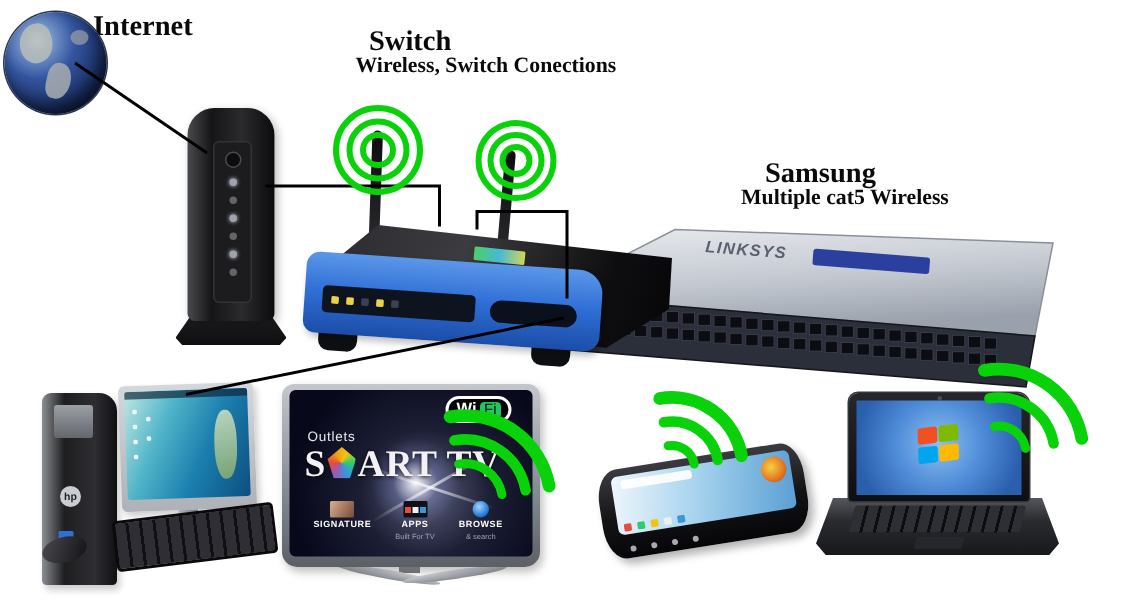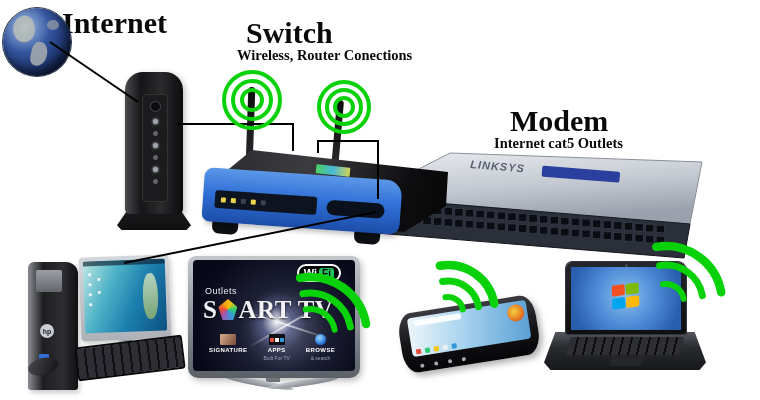--- a/index.html
+++ b/index.html
@@ -1,20 +1,20 @@
 <!DOCTYPE html>
 <html style="--wifi-green: #0ad20a; --line-color: #000000; --router-blue: #2f6fd6; --label-text: #0a0a0a; --win-red: #f25022; --win-green: #7fba00; --win-blue: #00a4ef; --win-yellow: #ffb900;"><head>
 <meta charset="utf-8">
 <style>
   html,body{margin:0;padding:0;background:#fff;}
   #canvas{position:relative;width:760px;height:400px;background:#fff;overflow:hidden;
           font-family:"Liberation Serif", serif;}
   .abs{position:absolute;}
   
-  .dev-label{font-weight:bold;color:var(--label-text,#0a0a0a);font-size:30px;line-height:1;}
+  .dev-label{font-weight:bold;color:var(--label-text,#0a0a0a);font-size:19px;line-height:1;}
   .dev-sub{font-weight:bold;color:var(--label-text,#0a0a0a);font-size:14.5px;line-height:1.1;}
   
   #overlay{position:absolute;left:0;top:0;z-index:10;pointer-events:none;}
   .conn{stroke:var(--line-color,#000);stroke-width:2;fill:none;}
   .wifi-ring{fill:none;stroke:var(--wifi-green,#0ad20a);stroke-width:4;}
   .wifi-arc{fill:none;stroke:var(--wifi-green,#0ad20a);stroke-linecap:round;}
   .port{fill:#0b0d12;stroke:#39404e;stroke-width:.6;}
   
   #globe{left:3px;top:8px;width:68px;height:68px;border-radius:50%;
     background:radial-gradient(circle at 32% 28%, #dce8f4 0%, #7f9fd0 12%, #33549e 38%, #1a2f66 70%, #0c1430 100%);
@@ -79,21 +79,21 @@
     background:linear-gradient(180deg,#c4c8cd 0%,#888e96 55%,#5a6066 100%);box-shadow:2px 3px 6px rgba(0,0,0,.25);}
   #tv-screen{position:absolute;left:5px;top:4px;right:5px;bottom:7px;border-radius:4px;overflow:hidden;
     background:radial-gradient(circle at 56% 62%, #5a5f7a 0%, #1c1e34 38%, #07081a 78%);}
   #tv-glow{position:absolute;left:52%;top:56%;width:60px;height:60px;margin:-30px;border-radius:50%;
     background:radial-gradient(circle, rgba(255,255,255,.95) 0%, rgba(160,170,255,.25) 35%, transparent 70%);}
   .ray{position:absolute;left:30%;top:58%;width:90px;height:1.5px;background:linear-gradient(90deg,transparent,rgba(255,255,255,.7),transparent);}
   #tv-brand-screen{position:absolute;left:12px;top:26px;color:#e9e9ee;font-size:9px;font-family:"Liberation Sans",sans-serif;letter-spacing:.5px;}
   #tv-wifi-badge{position:absolute;right:14px;top:4px;display:flex;align-items:center;gap:2px;
     border:2px solid #fff;background:#050508;border-radius:11px;padding:1px 5px;font-family:"Liberation Sans",sans-serif;}
   #tv-wifi-badge .wi{color:#fff;font-weight:bold;font-size:11px;}
-  #tv-wifi-badge .fi{color:#0a0a0a;font-weight:bold;font-size:10px;background:#22c55e;border-radius:3px;padding:0 3px;}
+  #tv-wifi-badge .fi{color:#0a0a0a;font-weight:normal;font-size:10px;background:#22c55e;border-radius:3px;padding:0 3px;}
   #tv-title{position:absolute;left:10px;top:36px;color:#f2f2f6;font-weight:bold;font-size:25px;letter-spacing:.5px;
     text-shadow:0 1px 3px rgba(0,0,0,.8);font-family:"Liberation Serif",serif;white-space:nowrap;}
   #tv-logo{display:inline-block;width:19px;height:21px;vertical-align:-2px;margin:0 1px;
     clip-path:polygon(50% 0,100% 38%,78% 100%,22% 100%,0 38%);
     background:conic-gradient(from -90deg,#e84c3d,#f39c12,#f1c40f,#2ecc71,#3498db,#9b59b6,#e84c3d);}
   #tv-menu{position:absolute;left:16px;bottom:10px;display:flex;gap:16px;font-family:"Liberation Sans",sans-serif;}
   .tv-item{display:flex;flex-direction:column;align-items:center;gap:2px;}
   .tv-item .lab{color:#fff;font-size:6px;font-weight:bold;letter-spacing:.4px;}
   .tv-item .sub{color:#9aa2b8;font-size:5px;}
   .tv-ic{width:16px;height:11px;border-radius:1px;}
@@ -135,25 +135,25 @@
   #laptop-pad{position:absolute;left:66px;top:26px;width:32px;height:8px;background:#26272c;border-radius:2px;transform:skewX(-14deg);}
 </style>
 </head>
 <body>
 
 <div id="canvas">
 
   <div class="abs dev-label" style="left:62px;top:8px;">Internet</div>
   <div class="abs" style="left:237px;top:18px;">
     <div class="dev-label" style="margin-left:9px;">Switch</div>
-    <div class="dev-sub">Wireless, Router Conections</div>
+    <div class="dev-sub">Wireless, Switch Conections</div>
   </div>
   <div class="abs" style="left:494px;top:106px;">
-    <div class="dev-label" style="margin-left:16px;">Modem</div>
-    <div class="dev-sub">Internet cat5 Outlets</div>
+    <div class="dev-label" style="margin-left:16px;">Samsung</div>
+    <div class="dev-sub">Multiple cat5 Wireless</div>
   </div>
 
   <div class="abs" id="globe">
     <div class="land" style="left:10px;top:8px;width:22px;height:26px;border-radius:60% 40% 55% 45%;transform:rotate(-15deg);"></div>
     <div class="land" style="left:28px;top:34px;width:16px;height:24px;border-radius:45% 55% 60% 40%;transform:rotate(12deg);background:#a8aeb0;"></div>
     <div class="land" style="left:44px;top:12px;width:12px;height:10px;border-radius:50%;background:#9aa2a6;opacity:.7;"></div>
   </div>
 
   <div class="abs" id="modem-base"></div>
   <div class="abs" id="modem-body">

